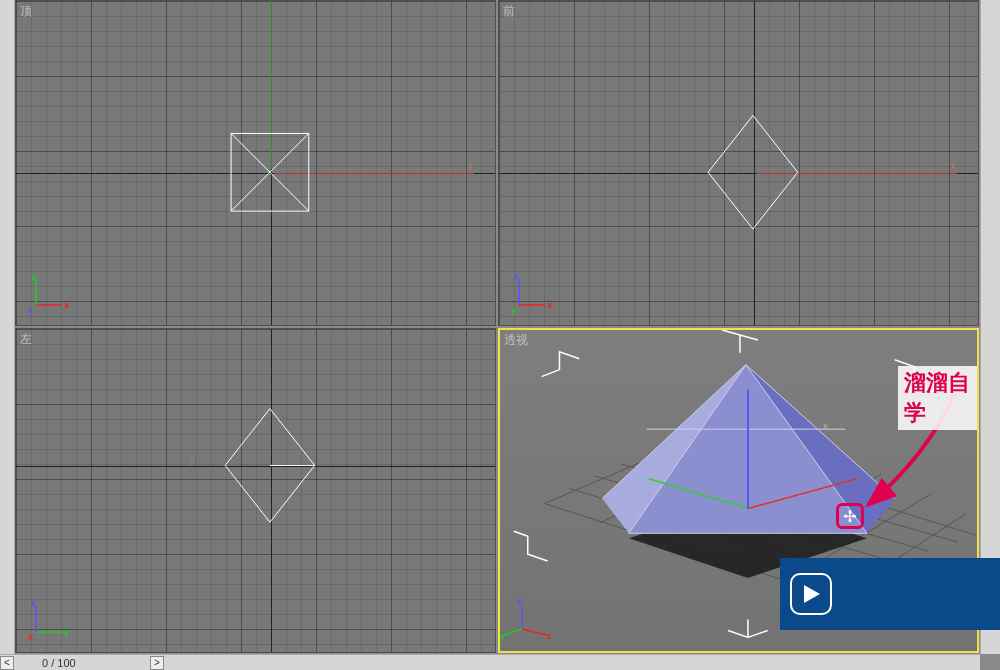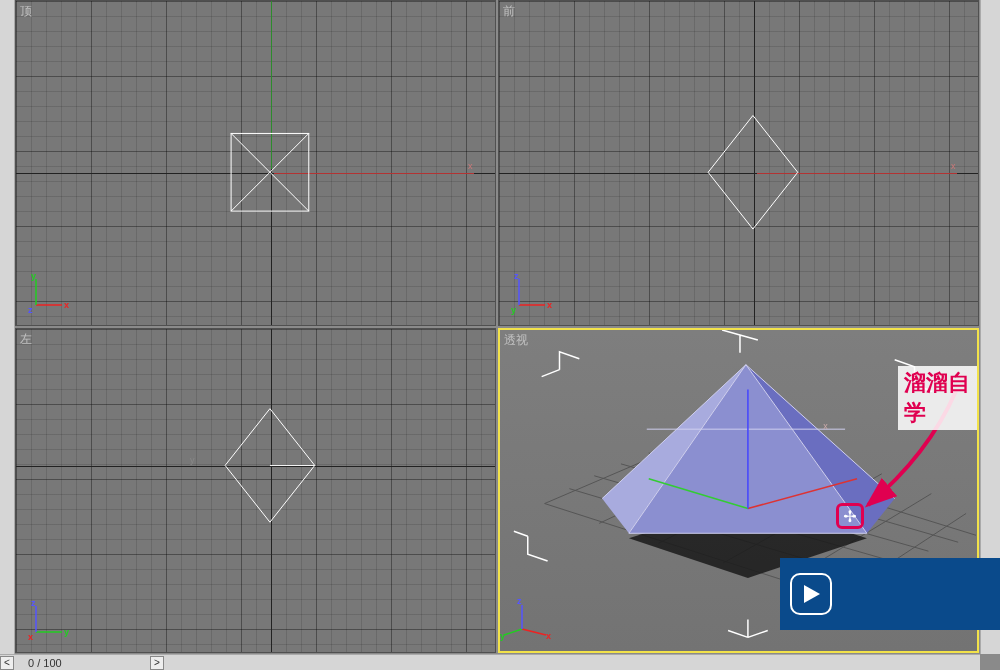--- a/index.html
+++ b/index.html
@@ -68,21 +68,21 @@
     position:absolute; left:0; bottom:0; width:980px; height:16px;
     background:#d6d6d6; border-top:1px solid #aaa;
     font-size:11px; color:#333;
     display:flex; align-items:center;
   }
   .timebar .scroll-left, .timebar .scroll-right {
     width:14px; height:14px; border:1px solid #888; background:#eee; text-align:center;
     font-size:10px; line-height:12px;
   }
   .timebar .frame {
-    margin-left:14px;
+    margin-left:28px;
   }
 
   .annotation-label {
     position:absolute;
     font-size:22px; font-weight:bold; color:#e00050;
     background:rgba(255,255,255,0.85); padding:2px 6px;
   }
   .annotation-arrow { position:absolute; }
   .annotation-target {
     position:absolute; width:28px; height:26px;

